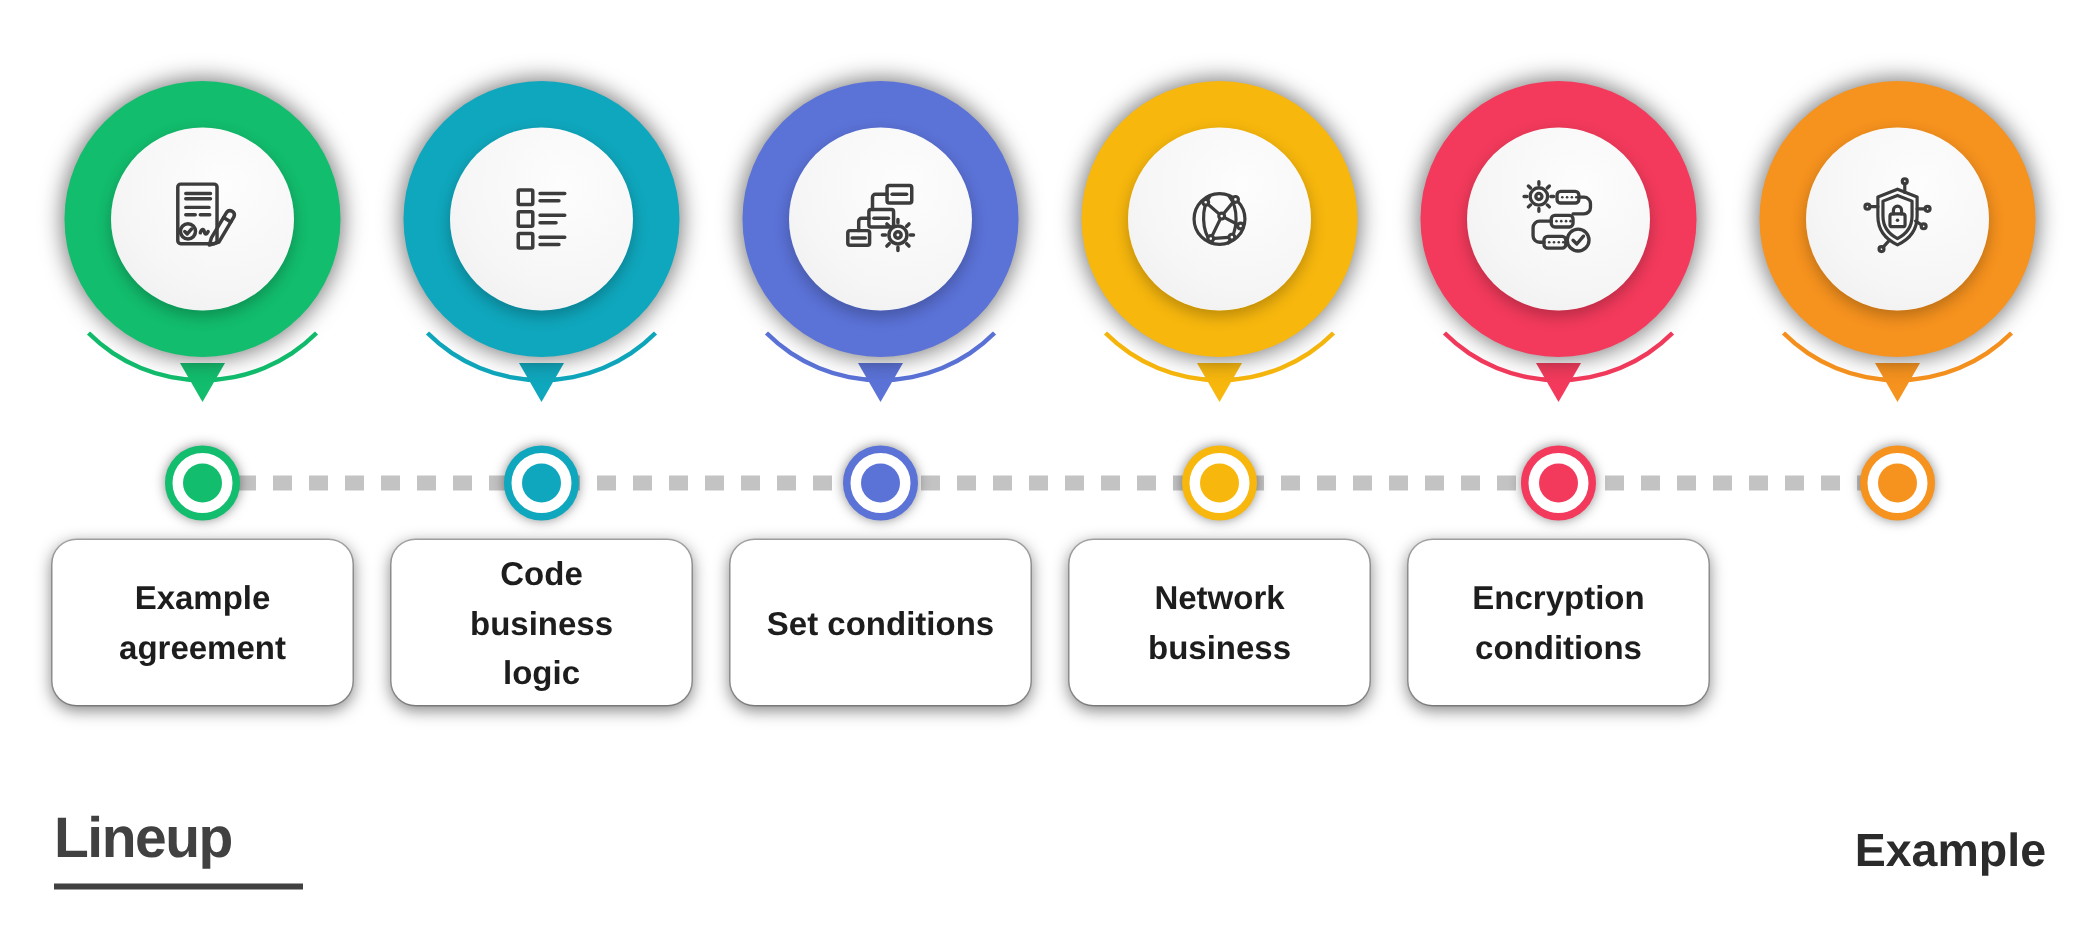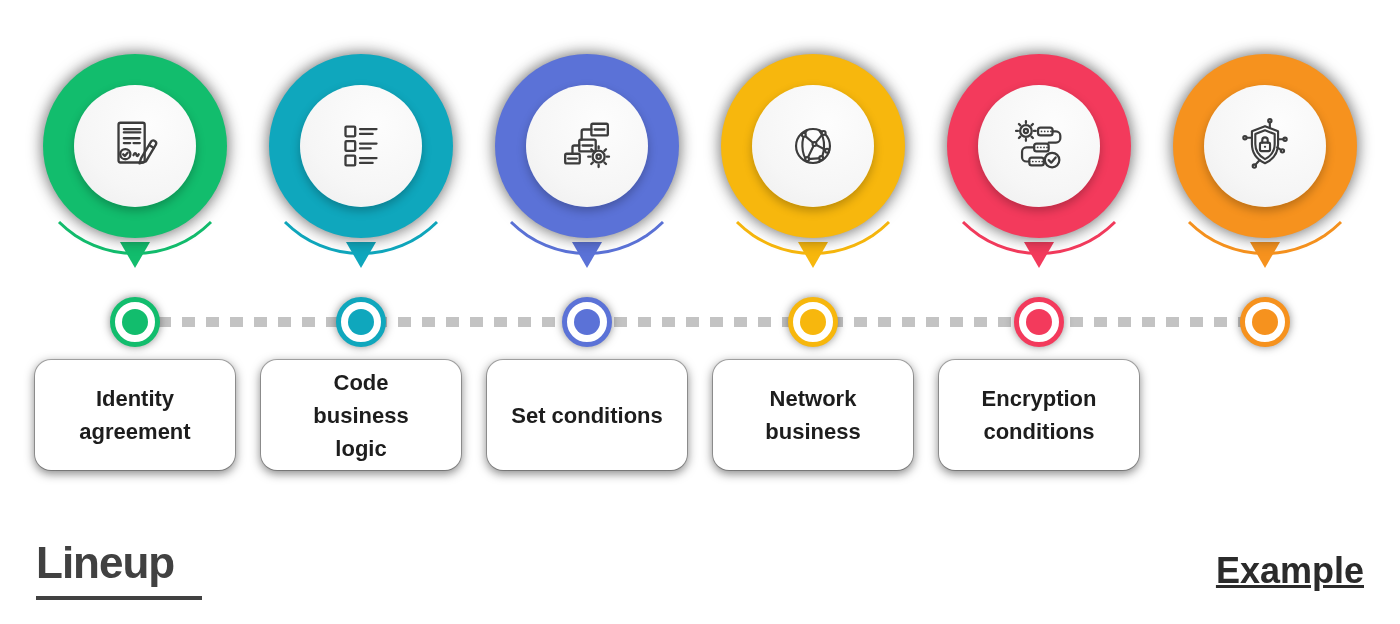--- a/index.html
+++ b/index.html
@@ -107,36 +107,35 @@
   }
   
   .footer {
     display: flex;
     justify-content: space-between;
     align-items: flex-end;
     padding: 0 36px;
     margin-top: 68px;
   }
   .logo-text {
-    font-size: 44px;
+    font-size: 38px;
     font-weight: 800;
     letter-spacing: -1px;
     color: #414141;
   }
   .logo-underline {
     width: 166px; height: 4px;
     background: #414141;
     margin-top: 8px;
   }
   .example-text {
-    font-size: 36px;
+    font-size: 31px;
     font-weight: 600;
     color: #2b2b2b;
     margin-bottom: 8px;
-    text-decoration: underline;
   }
 </style>
 </head>
 <body>
 
 <div class="canvas">
 
   <div class="row6 pins-row">
 
     <div class="pin-cell" style="--c: #12bd6d;">
@@ -332,21 +331,21 @@
     <div class="node-cell" style="--c: #f6921e;">
         <div class="node">
           <div class="node-dot"></div>
         </div>
       </div>
   </div>
 
   <div class="row6 cards-row">
     <div class="card-cell">
         <div class="card">
-          <span class="card-label">Identity agreement</span>
+          <span class="card-label">Example agreement</span>
         </div>
       </div>
     <div class="card-cell">
         <div class="card">
           <span class="card-label">Code business logic</span>
         </div>
       </div>
     <div class="card-cell">
         <div class="card">
           <span class="card-label">Set conditions</span>

